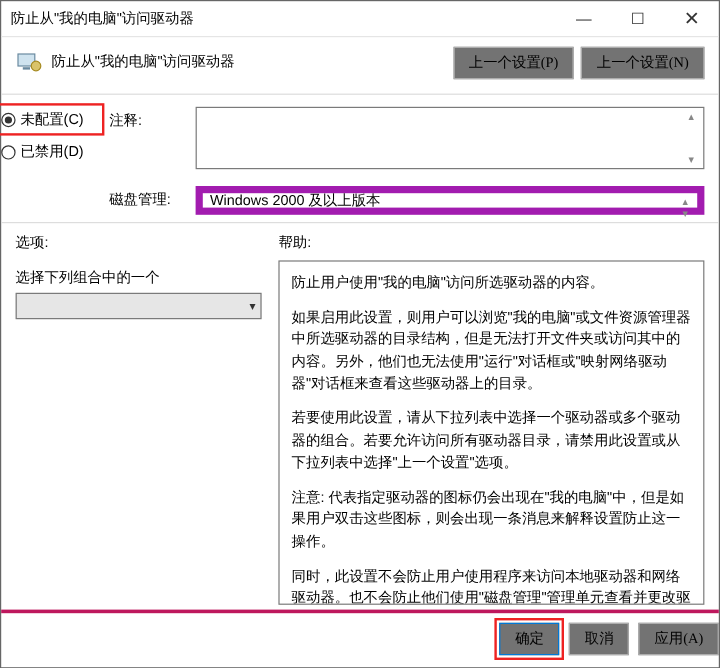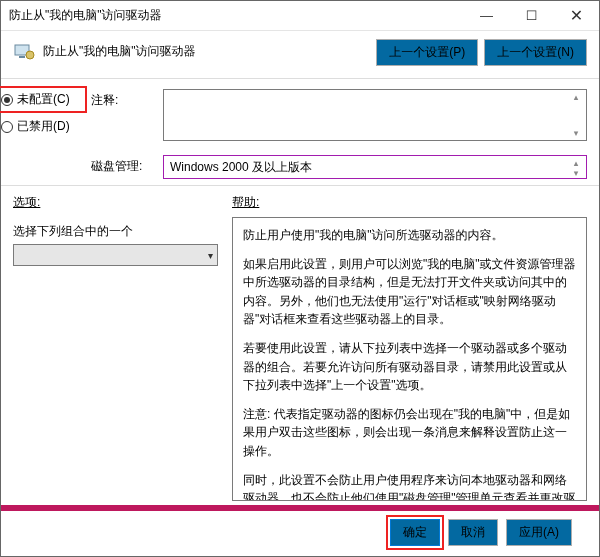--- a/index.html
+++ b/index.html
@@ -44,24 +44,24 @@
   }
   .header-icon {
     width: 22px; height: 22px;
     display: flex; align-items: center; justify-content: center;
     margin-top: 2px;
   }
   .header-title { flex: 1; padding-top: 4px; }
   .nav-btns { display: flex; gap: 6px; margin-left: auto; }
   .btn {
     border: 1px solid #adadad;
-    background: #0369a1;
+    background: #737373;
     padding: 4px 12px;
     font-size: 12px;
-    font-family: Liberation Sans, sans-serif;
+    font-family: Liberation Serif, serif;
     cursor: default;
   }
   .btn.default {
     border: 1.5px solid #0078d7;
   }
   .midsection {
     display: flex;
     padding: 10px 12px 6px 0;
     gap: 10px;
     border-bottom: 1px solid #ddd;
@@ -94,62 +94,62 @@
   .field-row { display: flex; gap: 8px; }
   .field-label { width: 64px; padding-top: 3px; text-align: left; }
   .comment-box {
     flex: 1; height: 52px;
     border: 1px solid #7a7a7a;
     background: #fff;
     position: relative;
   }
   .platform-box {
     flex: 1; height: 24px;
-    border: 1px solid #a21caf;
+    border: 6px solid #a21caf;
     background: #fff;
     display: flex; align-items: center;
     padding: 0 6px;
     position: relative;
   }
   .scroll-stub {
     position: absolute; right: 2px; top: 2px; bottom: 2px; width: 16px;
     display: flex; flex-direction: column; justify-content: space-between;
     color: #888; font-size: 9px; align-items: center;
   }
   .lowsection {
     display: flex; gap: 14px;
     padding: 8px 12px 4px 12px;
     flex: 1;
     min-height: 0;
   }
   .col-left { width: 205px; display: flex; flex-direction: column; }
   .col-right { flex: 1; display: flex; flex-direction: column; min-height: 0;}
-  .col-head { margin-bottom: 6px; text-decoration: underline; }
+  .col-head { margin-bottom: 6px; }
   .subhead { margin: 6px 0 4px 0; }
   .dropdown {
     height: 22px; border: 1px solid #7a7a7a;
     background: #e6e6e6;
     display: flex; align-items: center; justify-content: flex-end;
     padding-right: 4px;
   }
   .dropdown .chev { font-size: 10px; color: #333; }
   .helpbox {
     flex: 1;
     border: 1px solid #7a7a7a;
     background: #fff;
     padding: 8px 10px;
     overflow: hidden;
     line-height: 1.55;
     position: relative;
   }
   .helpbox p { margin: 0 0 10px 0; }
   .footer {
     display: flex; justify-content: flex-end; gap: 8px;
-    padding: 8px 27px 10px 12px;
-    border-top: 6px solid #be185d;
+    padding: 8px 0 10px 12px;
+    border-top: 3px solid #be185d;
   }
   .ok-hl {
     outline: 2px solid #e22;
     outline-offset: 2px;
   }
 </style>
 </head>
 <body>
 
 <div class="window">

